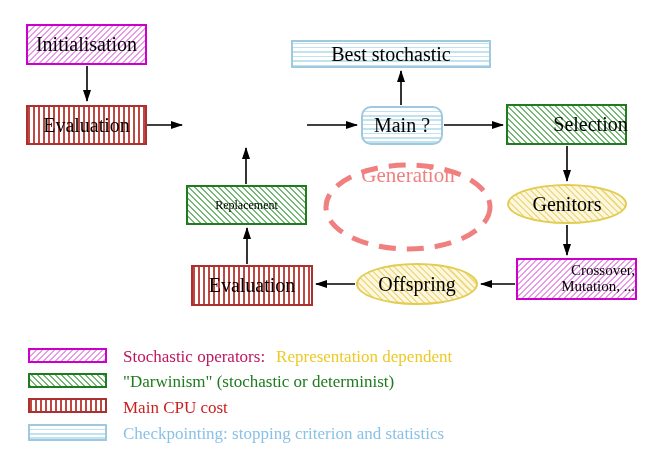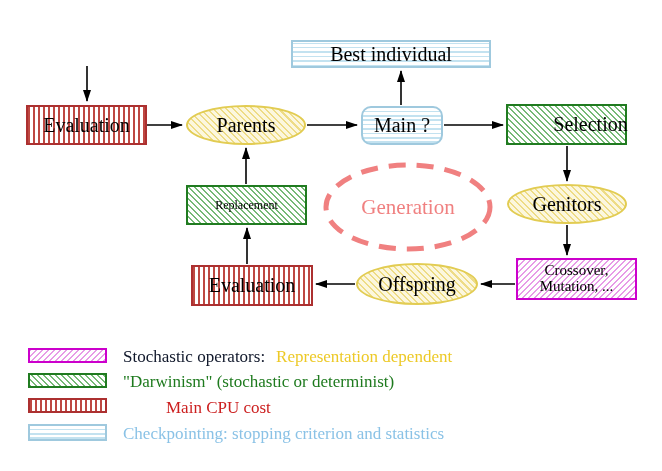--- a/index.html
+++ b/index.html
@@ -44,70 +44,70 @@
   .ellipse-yellow {
     border: 2px solid #E2CC52;
     border-radius: 50%;
     background: repeating-linear-gradient(45deg, #EEDC86 0 1.7px, #FCF7DE 1.7px 4.6px);
   }
   .rounded { border-radius: 10px; }
 
   #generation-label {
     position: absolute;
     left: 326px; top: 163px; width: 164px; height: 88px;
-    display: flex; align-items: center; justify-content: center;
+    display: flex; justify-content: center;
     color: #F08080; font-size: 21px; z-index: 2;
   }
 
   
   .swatch {
     position: absolute;
     left: 28px;
     width: 79px;
     height: 15px;
     box-sizing: border-box;
     z-index: 1;
   }
   .legend-text {
     position: absolute;
     left: 123px;
     font-size: 17px;
     white-space: nowrap;
     z-index: 1;
   }
-  .lt-magenta { color: #0f172a; }
+  .lt-magenta { color: #be185d; }
   .lt-gold { color: #EDC926; margin-left: 11px; }
   .lt-green { color: #1E7A1E; }
-  .lt-red { color: #CC1F1F; margin-left: 43px; }
+  .lt-red { color: #CC1F1F; }
   .lt-blue { color: #8AC2E6; }
 
   #overlay {
     position: absolute;
     left: 0; top: 0;
     z-index: 5;
     pointer-events: none;
   }
   #overlay line { stroke: #000000; stroke-width: 1.6; }
 </style>
 </head>
 <body>
 
 <div id="canvas">
 
+  <div class="node hatch-magenta" style="left:26px; top:24px; width:121px; height:41px;">
+    <span>Initialisation</span>
+  </div>
 
   <div class="node stripe-red" style="left:26px; top:105px; width:121px; height:40px;">
     <span>Evaluation</span>
   </div>
 
-  <div class="node ellipse-yellow" style="left:186px; top:105px; width:120px; height:40px;">
-    <span>Parents</span>
-  </div>
 
   <div class="node stripe-cyan" style="left:291px; top:40px; width:200px; height:28px;">
-    <span>Best individual</span>
+    <span>Best stochastic</span>
   </div>
 
   <div class="node stripe-cyan rounded" style="left:361px; top:106px; width:82px; height:39px;">
     <span>Main ?</span>
   </div>
 
   <div class="node hatch-green" style="left:506px; top:104px; width:121px; height:41px;padding-left:48px;">
     <span>Selection</span>
   </div>
 
@@ -120,21 +120,21 @@
   </div>
 
   <div class="node stripe-red" style="left:191px; top:265px; width:122px; height:41px;">
     <span>Evaluation</span>
   </div>
 
   <div class="node ellipse-yellow" style="left:356px; top:263px; width:122px; height:42px;">
     <span>Offspring</span>
   </div>
 
-  <div class="node hatch-magenta" style="left:516px; top:258px; width:121px; height:42px; font-size:15px; flex-direction:column;">
+  <div class="node hatch-magenta" style="left:516px; top:258px; width:121px; height:42px; font-size:15px; flex-direction:column;align-items:flex-end;">
     <div>Crossover,</div>
     <div>Mutation, ...</div>
   </div>
 
   <div id="generation-label">
     <span>Generation</span>
   </div>
 
   <div class="swatch hatch-magenta" style="top:348px;"></div>
   <div class="legend-text" style="top:347px;">

